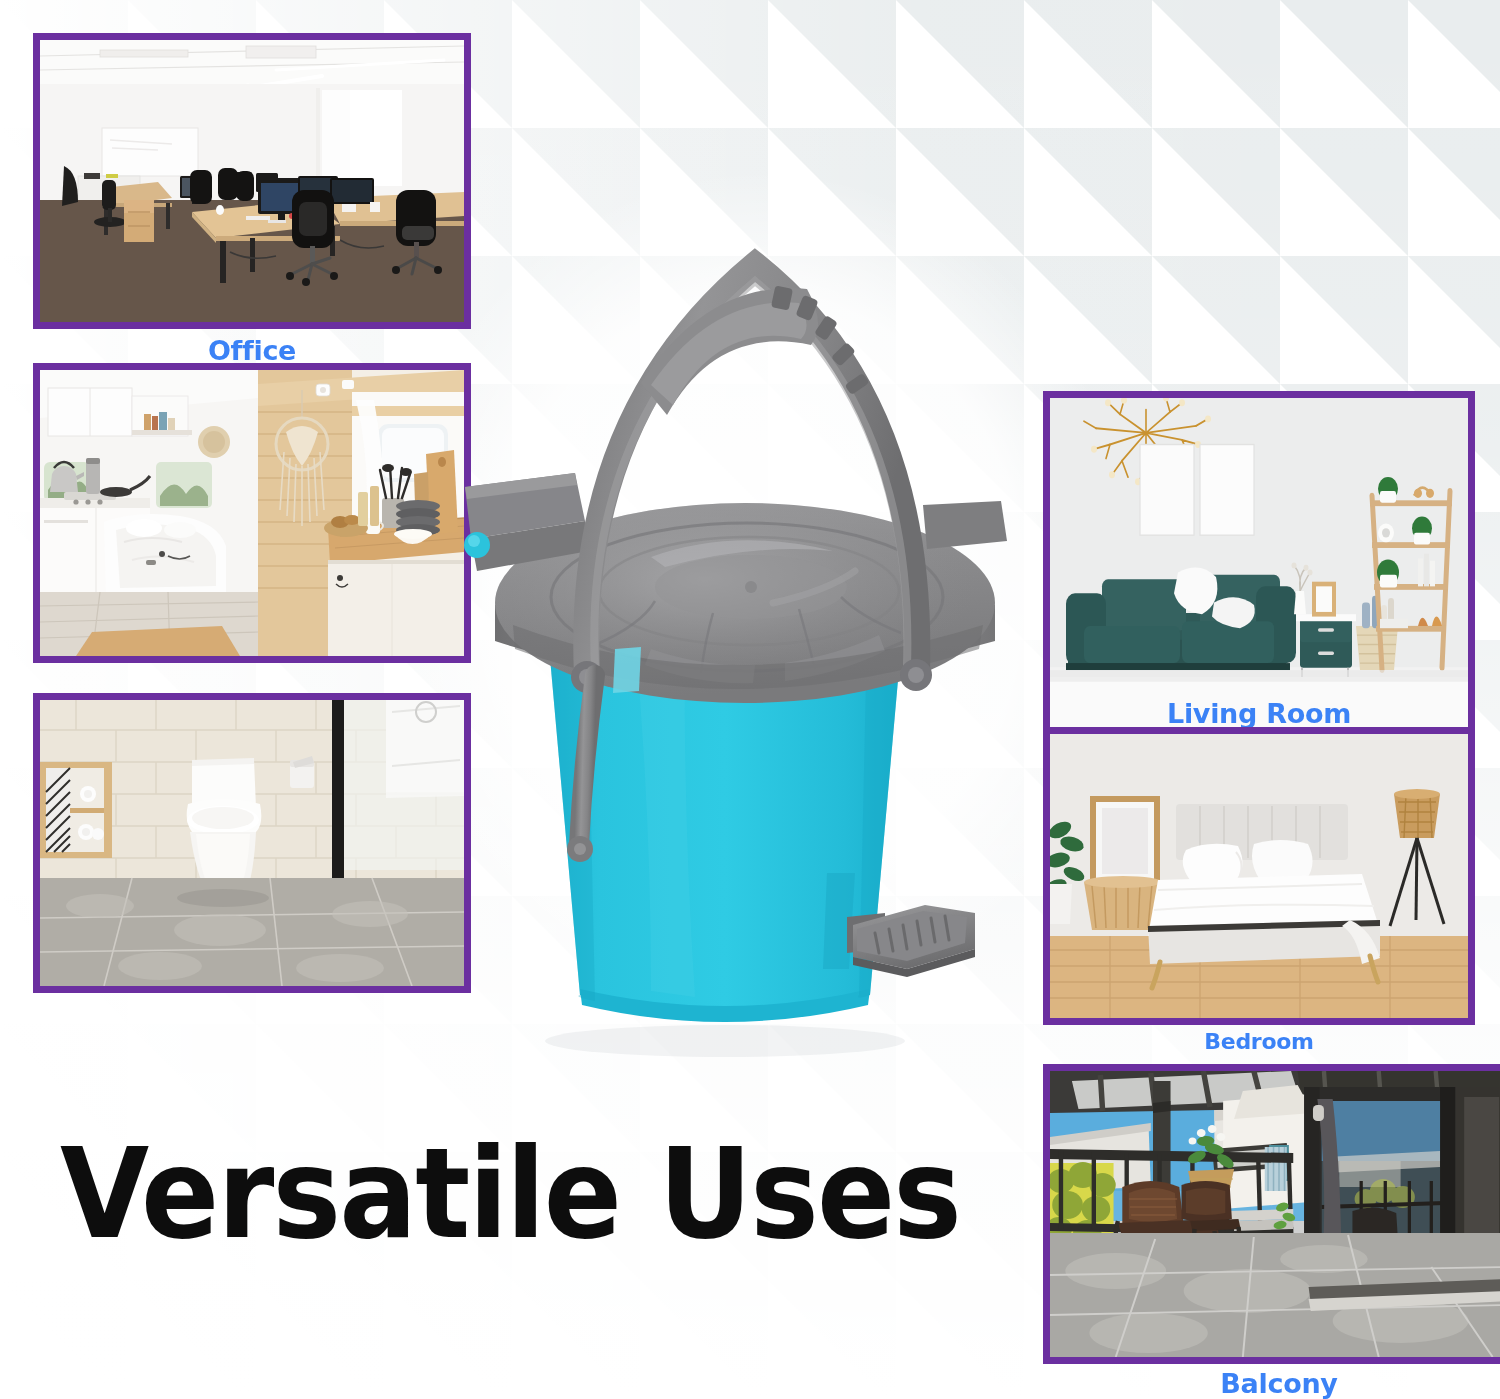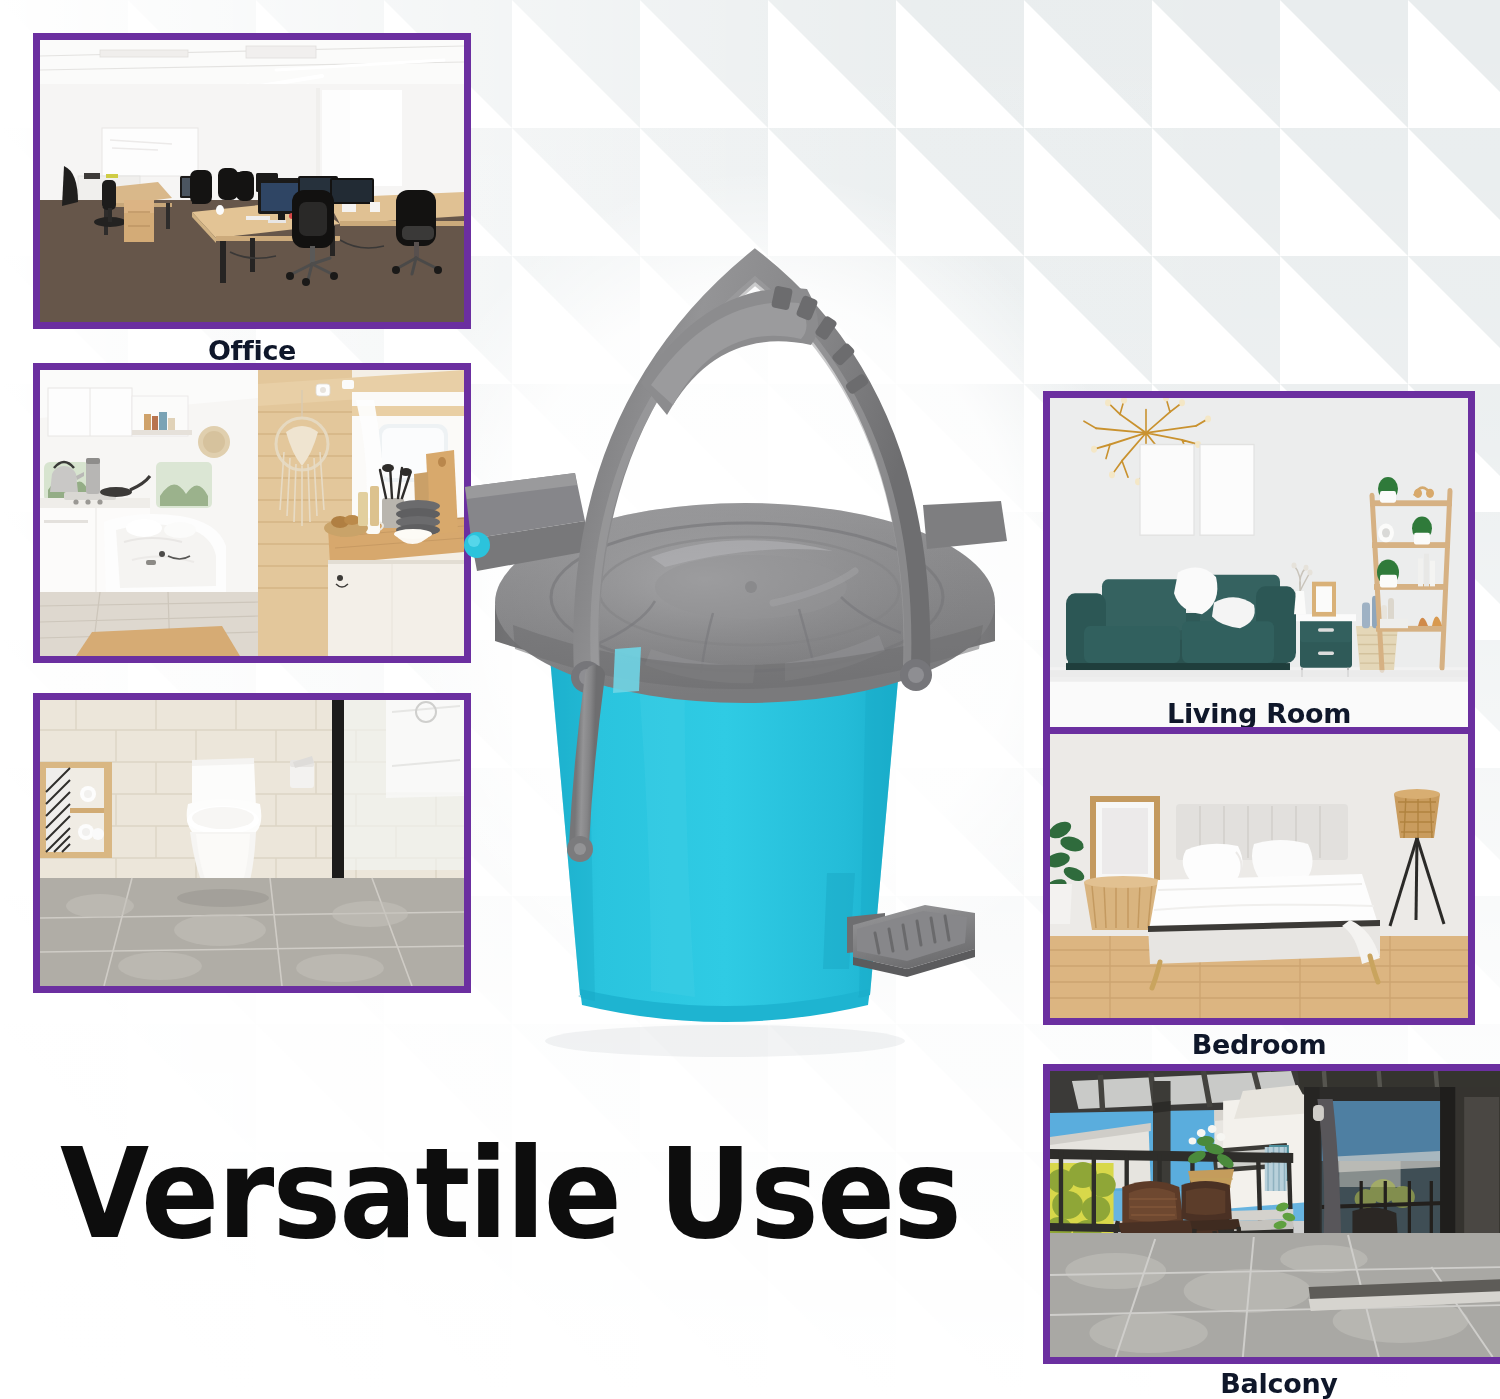--- a/index.html
+++ b/index.html
@@ -50,21 +50,21 @@
     height: 100%;
     display: block;
   }
   .panel-label {
     position: absolute;
     left: 0;
     width: 100%;
     text-align: center;
     font-family: "DejaVu Sans", "Liberation Sans", sans-serif;
     font-weight: bold;
-    color: #0f172a;
+    color: #3b82f6;
     letter-spacing: -0.3px;
     white-space: nowrap;
   }
 
   
   #headline {
     position: absolute;
     left: 60px;
     top: 1131px;
     z-index: 6;
@@ -717,21 +717,21 @@
               <path d="M368,60 L368,104"></path>
               <path d="M380,60 L382,104"></path>
           </g>
           <ellipse cx="367" cy="60" rx="23" ry="5" fill="#d8ae72"></ellipse>
           <path d="M367,104 L340,192" stroke="#2b2a28" stroke-width="3"></path>
           <path d="M367,104 L394,190" stroke="#2b2a28" stroke-width="3"></path>
           <path d="M367,104 L366,186" stroke="#2b2a28" stroke-width="3"></path>
         </g>
       </svg>
     </div>
-    <div class="panel-label" style="top:302px; font-size:27px;">Bedroom</div>
+    <div class="panel-label" style="top:302px; font-size:22px;">Bedroom</div>
   </div>
 
   <div class="panel" style="left:1043px; top:1064px; width:472px; height:300px;">
     <div class="panel-frame">
       <svg class="panel-photo" viewBox="0 0 418 286" preserveAspectRatio="none">
         <rect width="418" height="286" fill="#cfd0d0"></rect>
 
         <rect x="0" y="0" width="418" height="150" fill="#67b4e0"></rect>
         <rect x="0" y="0" width="250" height="120" fill="#5aaddd"></rect>
 

